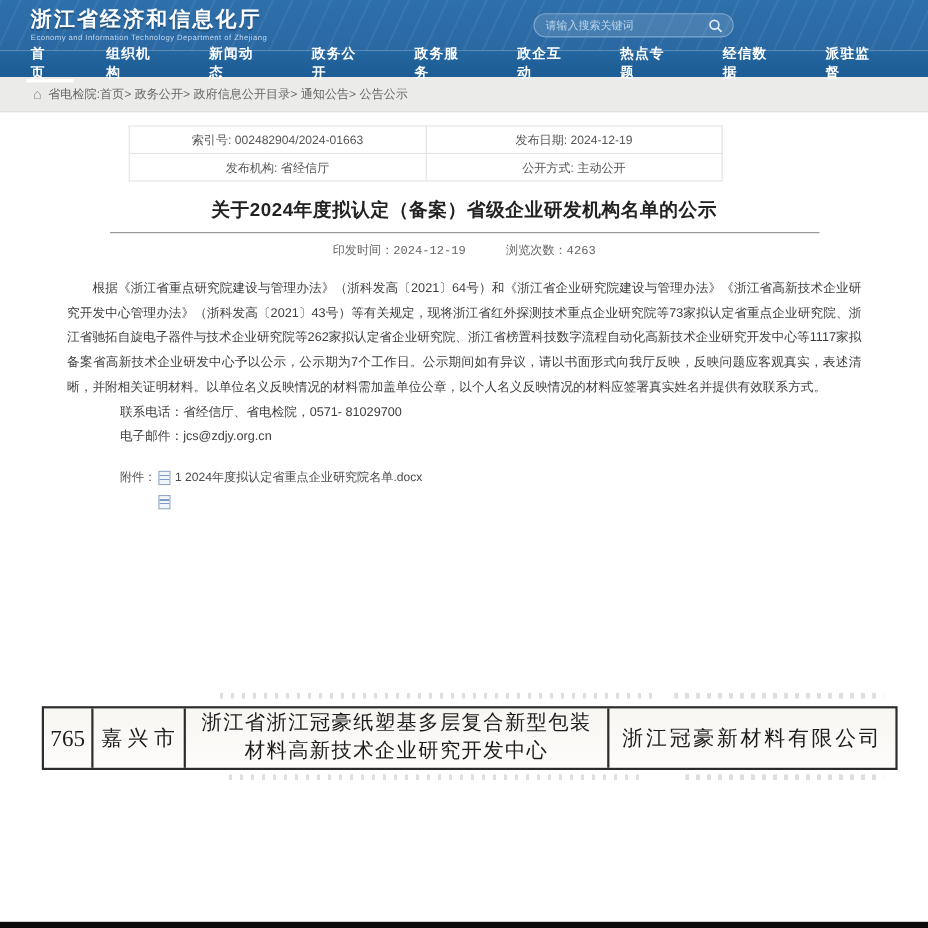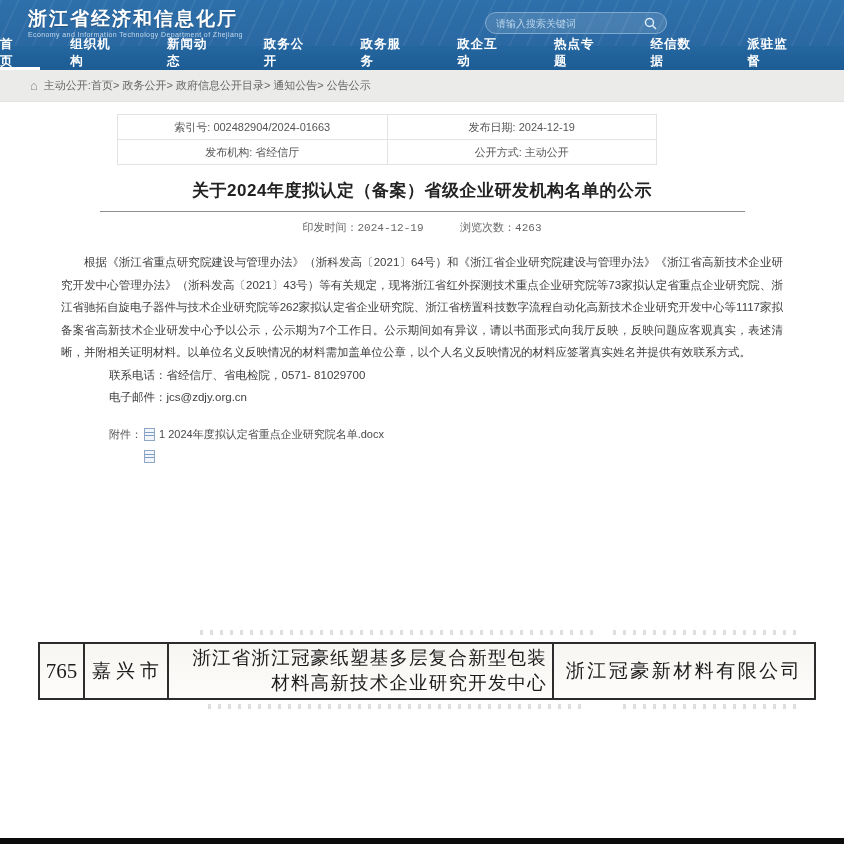--- a/index.html
+++ b/index.html
@@ -24,21 +24,21 @@
     background:rgba(255,255,255,.13); border:1px solid #7fa9cf; border-radius:12px;
     display:flex; align-items:center;
   }
   .search-input { flex:1; min-width:0; background:transparent; border:none; outline:none;
     color:#eef6fc; font-size:10px; padding:0 10px; font-family:"Liberation Sans",sans-serif; }
   .search-input::placeholder { color:#b9d4ea; }
   .search-icon { margin-right:9px; display:flex; align-items:center; cursor:pointer; }
 
   
   .main-nav { height:24px; background:linear-gradient(180deg,#24669f,#1d5c95);
-    display:flex; align-items:flex-end; position:relative; z-index:2; }
+    display:flex; align-items:center; padding-left:28px; position:relative; z-index:2; }
   .nav-item { color:#ffffff; font-size:12.5px; font-weight:bold; letter-spacing:1px;
     text-decoration:none; display:flex; align-items:center; margin-right:44px; position:relative; cursor:pointer; }
   .nav-item.active::after { content:""; position:absolute; left:-4px; right:-14px; bottom:0;
     height:3px; background:#ffffff; }
 
   
   .breadcrumb-bar { height:32px; background:#ebebe9; border-bottom:1px solid #e2e2e0;
     display:flex; align-items:center; padding-left:30px; font-size:11px; color:#666; }
   .home-icon { font-size:13px; color:#8a8a8a; margin-right:6px; line-height:1; }
   .crumb-label { color:#666; }
@@ -79,21 +79,21 @@
   .hint-top-2 { top:2px; left:575px; width:190px; }
   .hint-bot-1 { bottom:-9px; left:170px; width:380px; }
   .hint-bot-2 { bottom:-9px; left:585px; width:180px; }
   .scan-row { margin-top:14px; display:flex; height:58px;
     border:2px solid #2c2c2c; background:linear-gradient(180deg,#f7f6f3,#fdfcfa);
     font-family:"Liberation Serif","DejaVu Serif",serif; color:#1c1c1c; }
   .scan-cell { border-right:2px solid #2c2c2c; display:flex; align-items:center; justify-content:center; }
   .scan-cell.c1 { width:45px; font-size:21px; }
   .scan-cell.c2 { width:84px; font-size:19px; letter-spacing:5px; padding-left:4px; }
   .scan-cell.c3 { width:385px; font-size:18.5px; line-height:25px; letter-spacing:1.2px;
-    justify-content:flex-start; text-align:right; padding:0 5px; }
+    justify-content:flex-start; text-align:center; padding:0 5px; }
   .scan-cell.c4 { flex:1; border-right:none; font-size:19px; letter-spacing:2.5px; }
 
   
   .bottom-bar { position:absolute; left:0; top:838px; width:844px; height:6px; background:#0b0b0b; }
 </style>
 </head>
 <body>
 
 <div class="page">
 
@@ -120,21 +120,21 @@
     <a class="nav-item">政务公开</a>
     <a class="nav-item">政务服务</a>
     <a class="nav-item">政企互动</a>
     <a class="nav-item">热点专题</a>
     <a class="nav-item">经信数据</a>
     <a class="nav-item">派驻监督</a>
   </nav>
 
   <div class="breadcrumb-bar">
     <span class="home-icon">⌂</span>
-    <span class="crumb-label">主动公开:</span>
+    <span class="crumb-label">省电检院:</span>
     <span class="crumb-path">首页&gt; 政务公开&gt; 政府信息公开目录&gt; 通知公告&gt; 公告公示</span>
   </div>
 
   <main>
     <table class="meta-table">
       <tbody>
         <tr>
           <td>索引号: 002482904/2024-01663</td>
           <td>发布日期: 2024-12-19</td>
         </tr>

